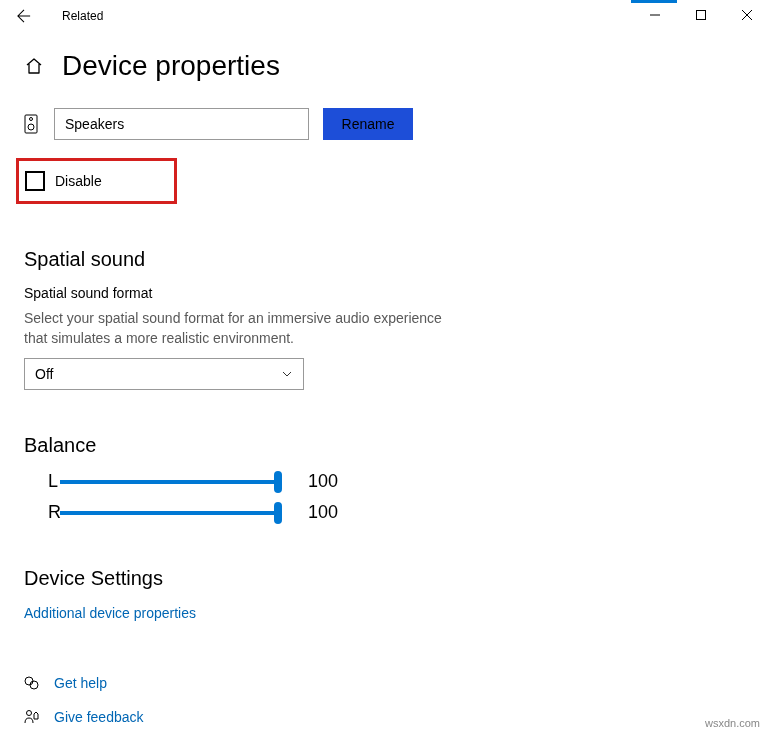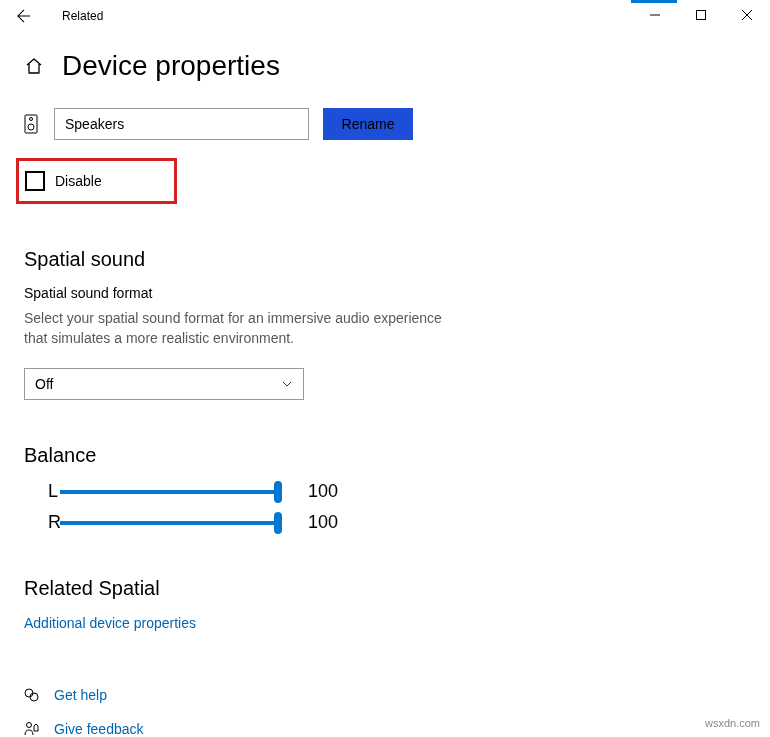--- a/index.html
+++ b/index.html
@@ -121,21 +121,21 @@
     .sub-label {
       font-size: 14px;
       color: #000;
       margin-bottom: 8px;
     }
     .description {
       font-size: 14px;
       color: #595959;
       line-height: 1.4;
       max-width: 440px;
-      margin-bottom: 20px;
+      margin-bottom: 10px;
     }
     .dropdown {
       width: 280px;
       height: 32px;
       border: 1px solid #999;
       background: #fff;
       display: flex;
       align-items: center;
       justify-content: space-between;
       padding: 12px 10px;
@@ -177,21 +177,21 @@
       color: #000;
       margin-left: 30px;
     }
     .link {
       font-size: 14px;
       color: #0066b4;
       cursor: pointer;
     }
     .footer-links {
       position: absolute;
-      bottom: 0;
+      bottom: 12px;
       left: 24px;
     }
     .footer-link-row {
       display: flex;
       align-items: center;
       gap: 14px;
       margin-top: 18px;
     }
     .footer-icon {
       width: 16px;
@@ -294,21 +294,21 @@
   </div>
 
   <div class="balance-row">
     <span class="balance-channel">R</span>
     <div class="slider-track">
       <div class="slider-thumb"></div>
     </div>
     <span class="slider-value">100</span>
   </div>
 
-  <h2 class="section-heading">Related Spatial</h2>
+  <h2 class="section-heading">Device Settings</h2>
   <span class="link">Additional device properties</span>
 
 </div>
 
 <div class="footer-links">
   <div class="footer-link-row">
     <svg class="footer-icon" viewBox="0 0 16 16">
       <circle cx="5" cy="6" r="4" stroke="#000" stroke-width="1" fill="none"></circle>
       <circle cx="10" cy="10" r="4" stroke="#000" stroke-width="1" fill="none"></circle>
     </svg>

